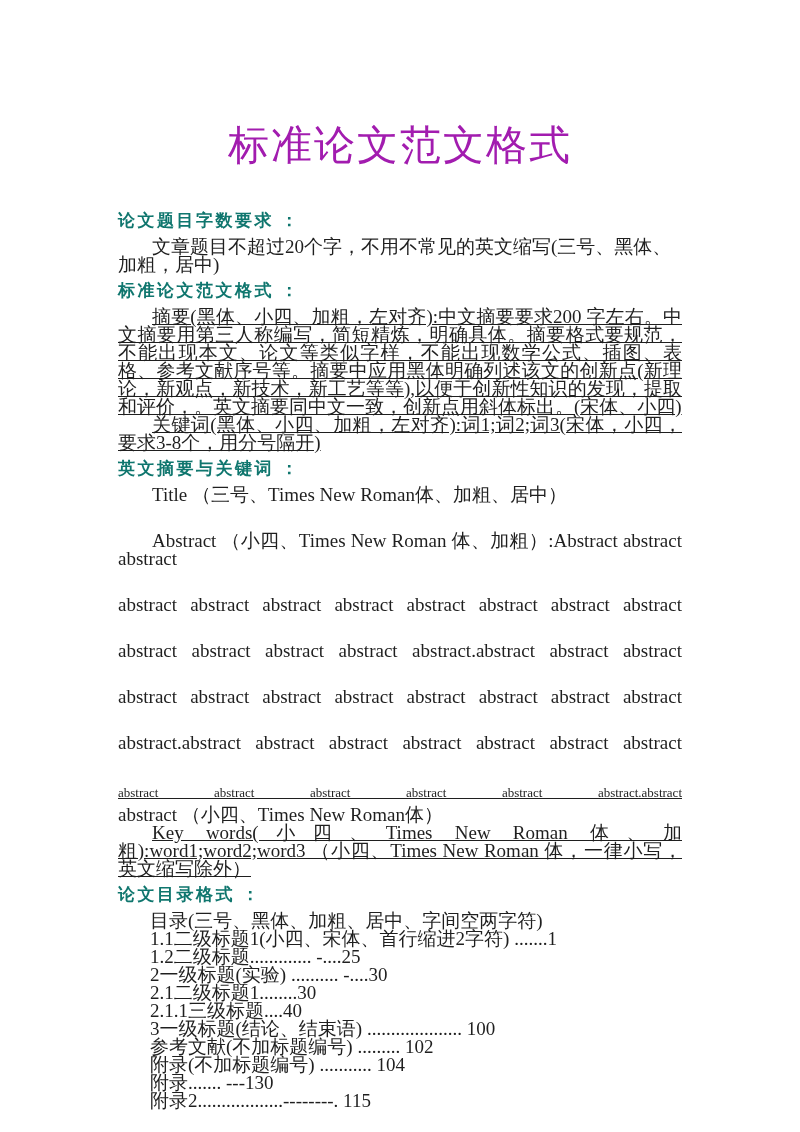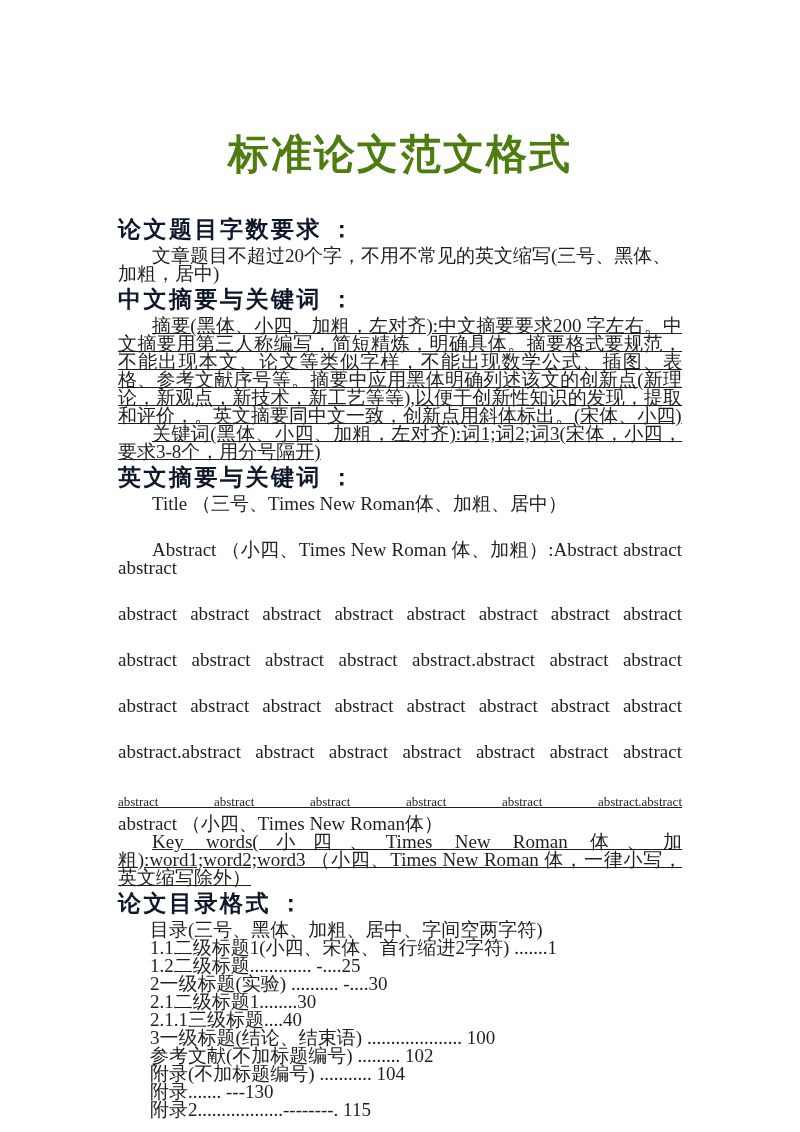--- a/index.html
+++ b/index.html
@@ -6,33 +6,33 @@
   body {
     width: 800px; height: 1132px;
     background: #ffffff;
     font-family: "Liberation Serif", "DejaVu Serif", serif;
     color: #1f1f1f;
     overflow: hidden;
   }
   .page { padding: 121px 118px 0 118px; }
 
   h1.doc-title {
-    margin: 9px 0 40px 0;
+    margin: 0 0 40px 0;
     font-size: 41px; line-height: 48px;
-    font-weight: bold;
+    font-weight: normal;
     text-align: center;
     letter-spacing: 2px;
-    color: #4d7c0f;
+    color: #a21caf;
   }
   h2.sec-heading {
     margin: 5px 0 5px 0;
-    font-size: 23px; line-height: 24px;
+    font-size: 17px; line-height: 24px;
     font-weight: bold;
     letter-spacing: 2.5px;
-    color: #0f172a;
+    color: #0f766e;
   }
   p, .absline, .tocline {
     margin: 0;
     font-size: 19px; line-height: 18px;
   }
   .indent { text-indent: 34px; }
   .just { text-align: justify; text-decoration: underline; }
   .jl { text-align: justify; text-align-last: justify; margin-top: 28px; }
   .small { font-size: 13px; line-height: 26px; text-decoration: underline; }
   .toc { padding-left: 32px; }
@@ -40,21 +40,21 @@
 </head>
 <body>
 
 <div class="page">
 
   <h1 class="doc-title">标准论文范文格式</h1>
 
   <h2 class="sec-heading">论文题目字数要求 ：</h2>
   <p class="indent">文章题目不超过20个字，不用不常见的英文缩写(三号、黑体、加粗，居中)</p>
 
-  <h2 class="sec-heading">中文摘要与关键词 ：</h2>
+  <h2 class="sec-heading">标准论文范文格式 ：</h2>
   <p class="indent just">摘要(黑体、小四、加粗，左对齐):中文摘要要求200 字左右。中文摘要用第三人称编写，简短精炼，明确具体。摘要格式要规范，不能出现本文、论文等类似字样，不能出现数学公式、插图、表格、参考文献序号等。摘要中应用黑体明确列述该文的创新点(新理论，新观点，新技术，新工艺等等),以便于创新性知识的发现，提取和评价，。英文摘要同中文一致，创新点用斜体标出。(宋体、小四)</p>
   <p class="indent just">关键词(黑体、小四、加粗，左对齐):词1;词2;词3(宋体，小四，要求3-8个，用分号隔开)</p>
 
   <h2 class="sec-heading">英文摘要与关键词 ：</h2>
   <p class="indent">Title （三号、Times New Roman体、加粗、居中）</p>
 
   <div>
     <div class="absline indent jl">Abstract （小四、Times New Roman 体、加粗）:Abstract abstract abstract</div>
     <div>
         <div class="absline jl">abstract abstract abstract abstract abstract abstract abstract abstract</div>

